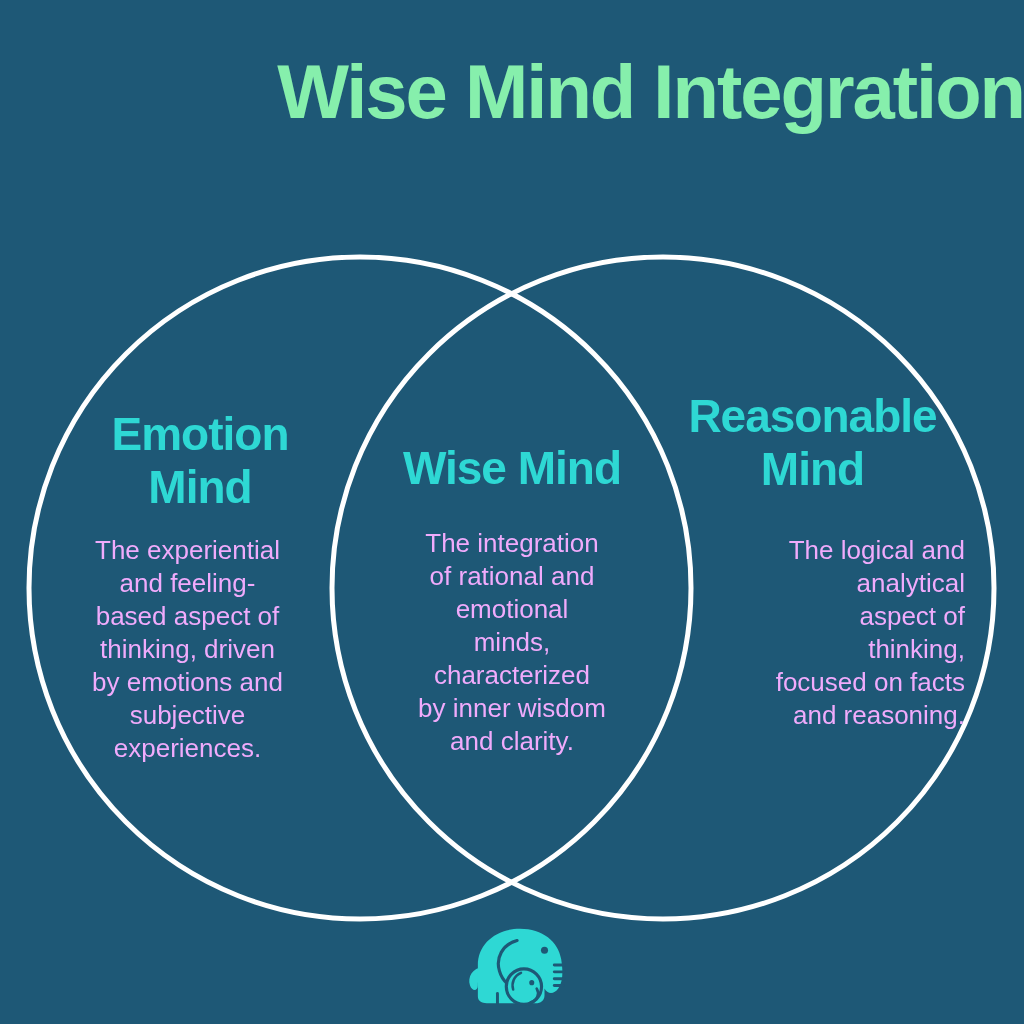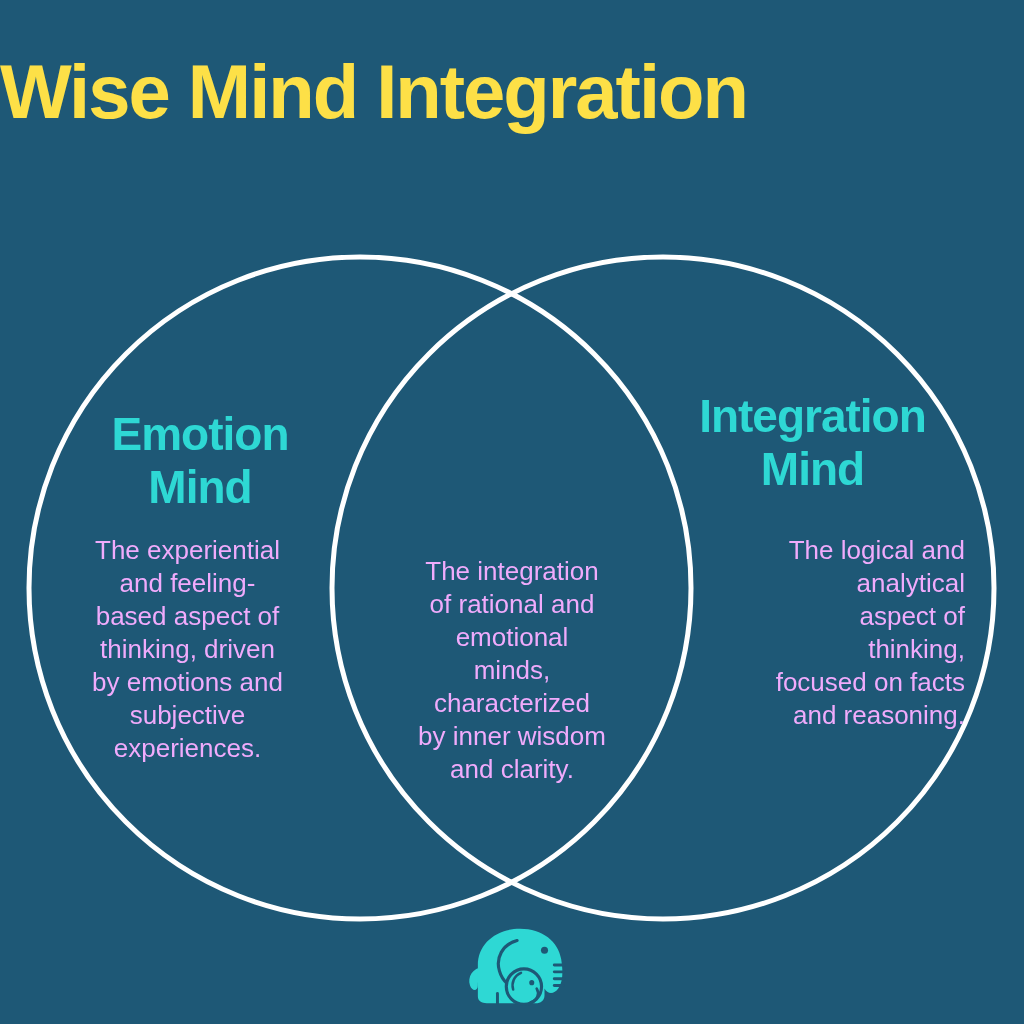--- a/index.html
+++ b/index.html
@@ -5,22 +5,22 @@
   html,body { margin:0; padding:0; }
   .canvas {
     position:relative;
     width:1024px; height:1024px;
     background:#1e5876;
     font-family:"Liberation Sans", sans-serif;
     overflow:hidden;
   }
   .page-title {
     position:absolute; top:48px; left:0; width:100%;
-    text-align:left;
-    color:#fde047;
+    text-align:right;
+    color:#86efac;
     font-size:76px; font-weight:bold; letter-spacing:-2px;
     white-space:nowrap;
   }
   .page-subtitle {
     position:absolute; top:162px; left:0; width:100%;
     text-align:center;
     color:#f4fbfc;
     font-size:24px; line-height:1.38;
     white-space:pre-line;
   }
@@ -37,21 +37,21 @@
   .heading-wise       { left:362px; top:442px; width:300px; }
   .heading-reasonable { left:655px; top:390px; width:315px; }
   .venn-body {
     position:absolute;
     text-align:center;
     color:#f0abfc;
     font-size:26px; line-height:1.27;
     white-space:pre-line;
   }
   .body-emotion    { left:40px;  top:534px; width:295px; }
-  .body-wise       { left:367px; top:527px; width:290px;margin-top:28px; }
+  .body-wise       { left:367px; top:527px; width:290px; }
   .body-reasonable { left:670px; top:534px; width:295px;text-align:right; }
   .brand-logo {
     position:absolute; left:458px; top:916px;
     width:124px; height:98px;
   }
 </style>
 </head>
 <body>
 
 <div class="canvas">
@@ -67,29 +67,30 @@
   <div class="venn-heading heading-emotion">Emotion
 Mind</div>
   <div class="venn-body body-emotion">The experiential
 and feeling-
 based aspect of
 thinking, driven
 by emotions and
 subjective
 experiences.</div>
 
+  <div class="venn-heading heading-wise">Wise Mind</div>
   <div class="venn-body body-wise">The integration
 of rational and
 emotional
 minds,
 characterized
 by inner wisdom
 and clarity.</div>
 
-  <div class="venn-heading heading-reasonable">Integration
+  <div class="venn-heading heading-reasonable">Reasonable
 Mind</div>
   <div class="venn-body body-reasonable">The logical and
 analytical
 aspect of
 thinking,
 focused on facts
 and reasoning.</div>
 
   <svg class="brand-logo" viewBox="0 0 120 100">
     <g>

